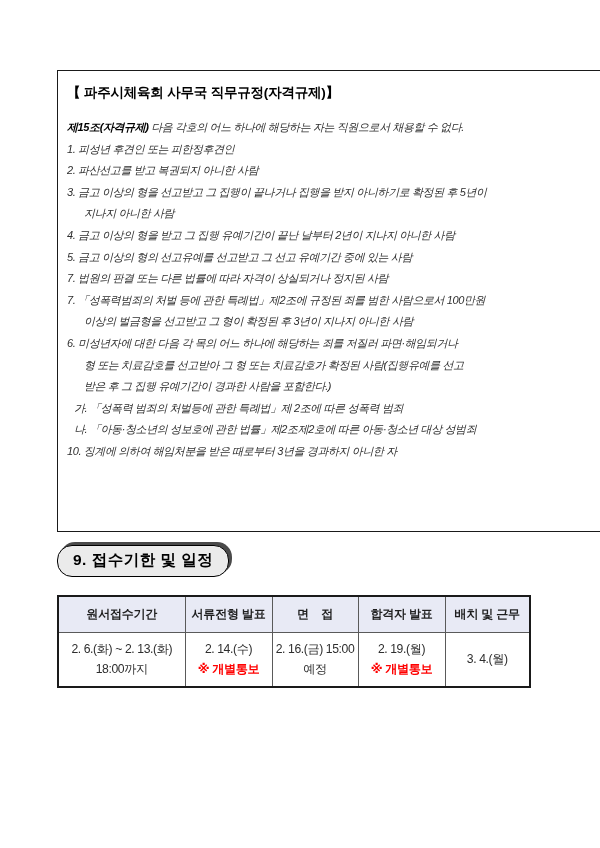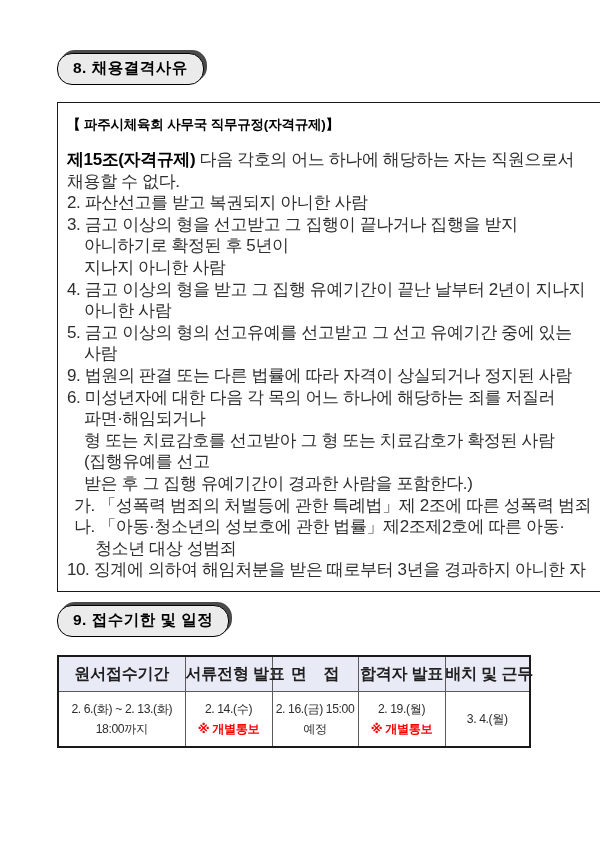--- a/index.html
+++ b/index.html
@@ -48,49 +48,50 @@
   .article-line {
     font-size: 12.3px;
     color: #2e2e2e;
     letter-spacing: -0.4px;
     line-height: 21.5px;
     white-space: nowrap;
   }
   .article-line .b { font-weight: bold; color: #000; }
   .rules { margin-top: 0; }
   .rule {
-    font-size: 17px;
+    font-size: 11px;
     color: #2e2e2e;
     letter-spacing: -0.4px;
     line-height: 21.6px;
     white-space: pre-wrap;
     word-break: keep-all;
     padding-left: 17px;
     text-indent: -17px;
+    font-style: italic;
   }
   .rule.n2 { padding-left: 24px; text-indent: -24px; }
   .rule.sub { margin-left: 7px; padding-left: 21px; text-indent: -21px; }
   
   .badge-9 { margin-top: 13px; }
   .sched-wrap { margin-top: 18px; }
   table.sched {
     border-collapse: collapse;
     table-layout: fixed;
     width: 472px;
     border: 2px solid #1a1a1a;
   }
   table.sched th, table.sched td {
     border: 1px solid #5a5a5a;
     text-align: center;
     vertical-align: middle;
   }
   table.sched th {
     background: var(--th-bg, #e8eaf5);
     height: 36px;
-    font-size: 16px;
+    font-size: 12px;
     font-weight: bold;
     color: #1f1f1f;
     letter-spacing: -0.2px;
     white-space: pre;
   }
   table.sched td {
     height: 55px;
     font-size: 12.2px;
     color: #2e2e2e;
     letter-spacing: -0.4px;
@@ -100,32 +101,34 @@
   td .cell-line.red-note {
     color: var(--note-red, #ff0000);
     font-weight: bold;
   }
 </style>
 </head>
 <body>
 
 <div class="page">
 
-  <div class="badge">8. 채용결격사유</div>
 
   <div class="rules-box">
     <div class="box-title">【 파주시체육회 사무국 직무규정(자격규제)】</div>
     <p class="article-line rule" style="padding-left:0; text-indent:0;"><span class="b">제15조(자격규제)</span><span> 다음 각호의 어느 하나에 해당하는 자는 직원으로서 채용할 수 없다.</span></p>
     <div class="rules">
+        <div class="rule n1">1. 피성년 후견인 또는 피한정후견인</div>
         <div class="rule n1">2. 파산선고를 받고 복권되지 아니한 사람</div>
         <div class="rule n1">3. 금고 이상의 형을 선고받고 그 집행이 끝나거나 집행을 받지 아니하기로 확정된 후 5년이
 지나지 아니한 사람</div>
         <div class="rule n1">4. 금고 이상의 형을 받고 그 집행 유예기간이 끝난 날부터 2년이 지나지 아니한 사람</div>
         <div class="rule n1">5. 금고 이상의 형의 선고유예를 선고받고 그 선고 유예기간 중에 있는 사람</div>
-        <div class="rule n1">9. 법원의 판결 또는 다른 법률에 따라 자격이 상실되거나 정지된 사람</div>
+        <div class="rule n1">7. 법원의 판결 또는 다른 법률에 따라 자격이 상실되거나 정지된 사람</div>
+        <div class="rule n1">7. 「성폭력범죄의 처벌 등에 관한 특례법」제2조에 규정된 죄를 범한 사람으로서 100만원
+이상의 벌금형을 선고받고 그 형이 확정된 후 3년이 지나지 아니한 사람</div>
         <div class="rule n1">6. 미성년자에 대한 다음 각 목의 어느 하나에 해당하는 죄를 저질러 파면·해임되거나
 형 또는 치료감호를 선고받아 그 형 또는 치료감호가 확정된 사람(집행유예를 선고
 받은 후 그 집행 유예기간이 경과한 사람을 포함한다.)</div>
         <div class="rule sub">가. 「성폭력 범죄의 처벌등에 관한 특례법」제 2조에 따른 성폭력 범죄</div>
         <div class="rule sub">나. 「아동·청소년의 성보호에 관한 법률」제2조제2호에 따른 아동·청소년 대상 성범죄</div>
         <div class="rule n2">10. 징계에 의하여 해임처분을 받은 때로부터 3년을 경과하지 아니한 자</div>
       </div>
   </div>
 
   <div class="badge badge-9">9. 접수기한 및 일정</div>

